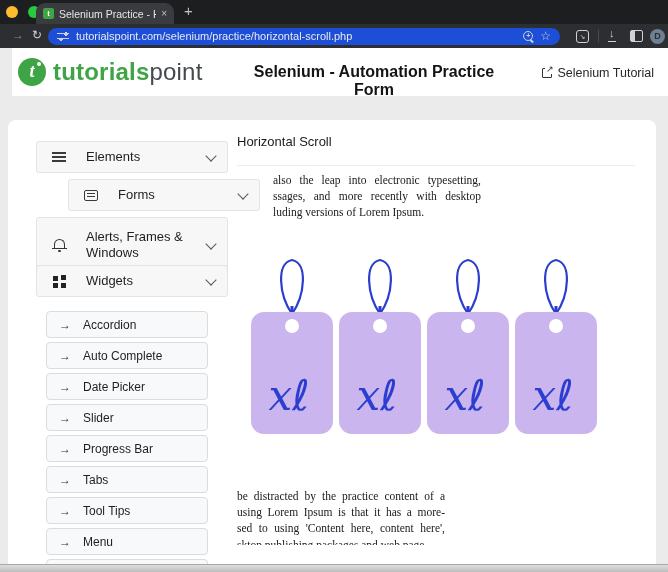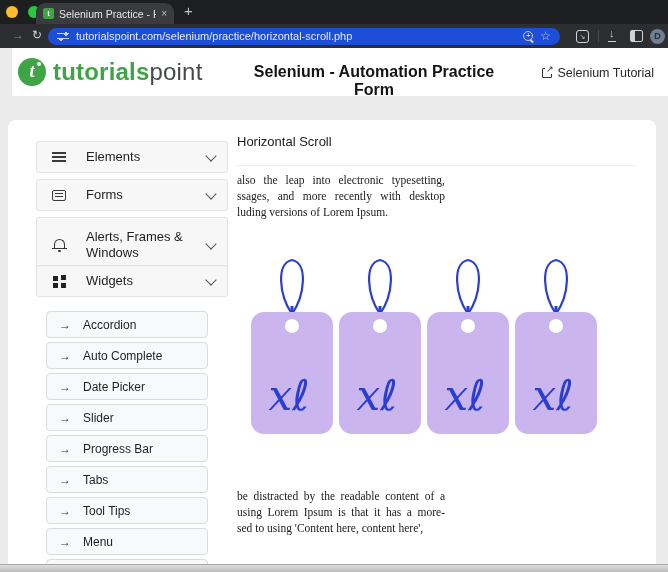--- a/index.html
+++ b/index.html
@@ -92,21 +92,21 @@
   .sub-item .arrow{font-size:12px;color:#333;}
   .sub-item .label{font-size:12px;color:#1f1f1f;}
 
   
   .content-heading{position:absolute;left:229px;top:14px;font-size:13px;font-weight:500;color:#1a1a1a;}
   .content-divider{position:absolute;left:229px;top:45px;width:398px;height:1px;background:#ececec;}
   .scroll-para{position:absolute;left:229px;width:208px;font-family:"Liberation Serif",serif;
                font-size:11.5px;line-height:16.2px;color:#202020;overflow:hidden;}
   .scroll-para .pline{text-align:justify;text-align-last:justify;white-space:nowrap;}
   .scroll-para .pline:last-child{text-align-last:left;}
-  .para-top{top:52px;height:66px;}
+  .para-top{top:52px;height:66px;margin-left:36px;}
   .para-bottom{top:368px;height:57px;}
   .tags-row{position:absolute;left:240px;top:130px;display:flex;}
 
   .bottombar{position:absolute;left:0;right:0;bottom:0;height:7px;z-index:50;
              background:linear-gradient(#dedede,#bdbdbd);border-top:1px solid #a7a7a7;}
 </style>
 </head>
 <body>
 
 <div class="window">
@@ -155,21 +155,21 @@
     <div>
 
         <div class="acc-card" style="top: 21px; height: 32px;">
           <span class="sec-icon">
             <i class="icon-menu"></i>
           </span>
           <span class="label">Elements</span>
           <span class="chev"></span>
         </div>
 
-        <div class="acc-card" style="top: 59px; height: 32px;">
+        <div class="acc-card" style="top: 59px; height: 32px; margin-left: 32px;">
           <span class="sec-icon">
             <i class="icon-form"></i>
           </span>
           <span class="label">Forms</span>
           <span class="chev"></span>
         </div>
 
         <div class="acc-card" style="top: 97px; height: 56px;">
           <span class="sec-icon">
             <i class="icon-bell"></i>
@@ -275,21 +275,22 @@
           <path d="M44,64 C31,45 28,13 44,10 C60,13 57,45 44,64" fill="none" stroke="#2b3ecf" stroke-width="2.2"></path>
           <line x1="44" y1="56" x2="44" y2="76" stroke="#2b3ecf" stroke-width="3"></line>
           <rect x="3" y="62" width="82" height="122" rx="13" fill="#cbb5ee"></rect>
           <circle cx="44" cy="76" r="7" fill="#ffffff"></circle>
           <text x="41" y="160" text-anchor="middle" font-family="DejaVu Serif, DejaVu Sans, serif" font-style="italic" font-size="42" fill="#2b3ecf">xℓ</text>
         </svg>
       </div>
 
     <div class="scroll-para para-bottom">
 
-    <div class="pline">be distracted by the readable content of a</div>
+    <div class="pline">be distracted by the practice content of a</div>
         <div class="pline"> using Lorem Ipsum is that it has a more-</div>
         <div class="pline">sed to using 'Content here, content here',</div>
+        <div class="pline">sktop publishing packages and web page</div>
       </div>
 
   </div>
 
   <div class="bottombar"></div>
 </div>
 
 </body></html>

